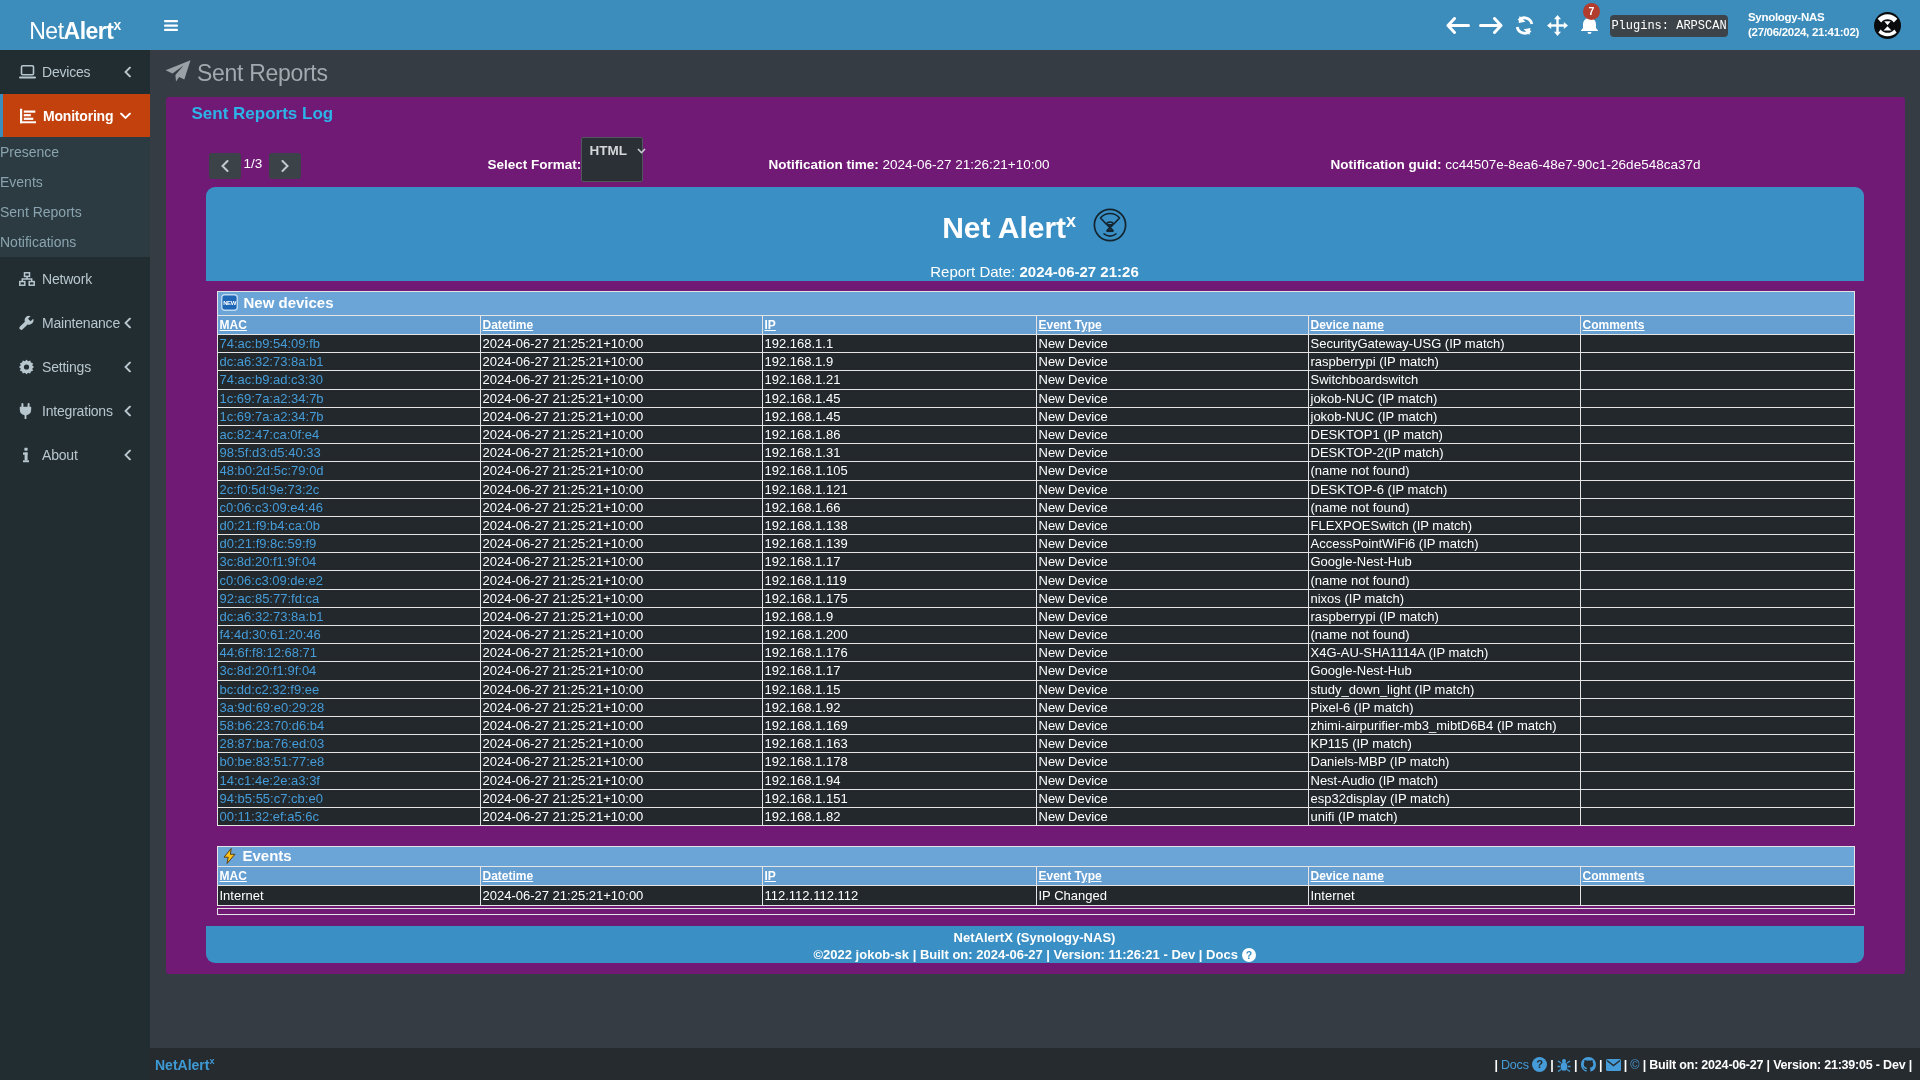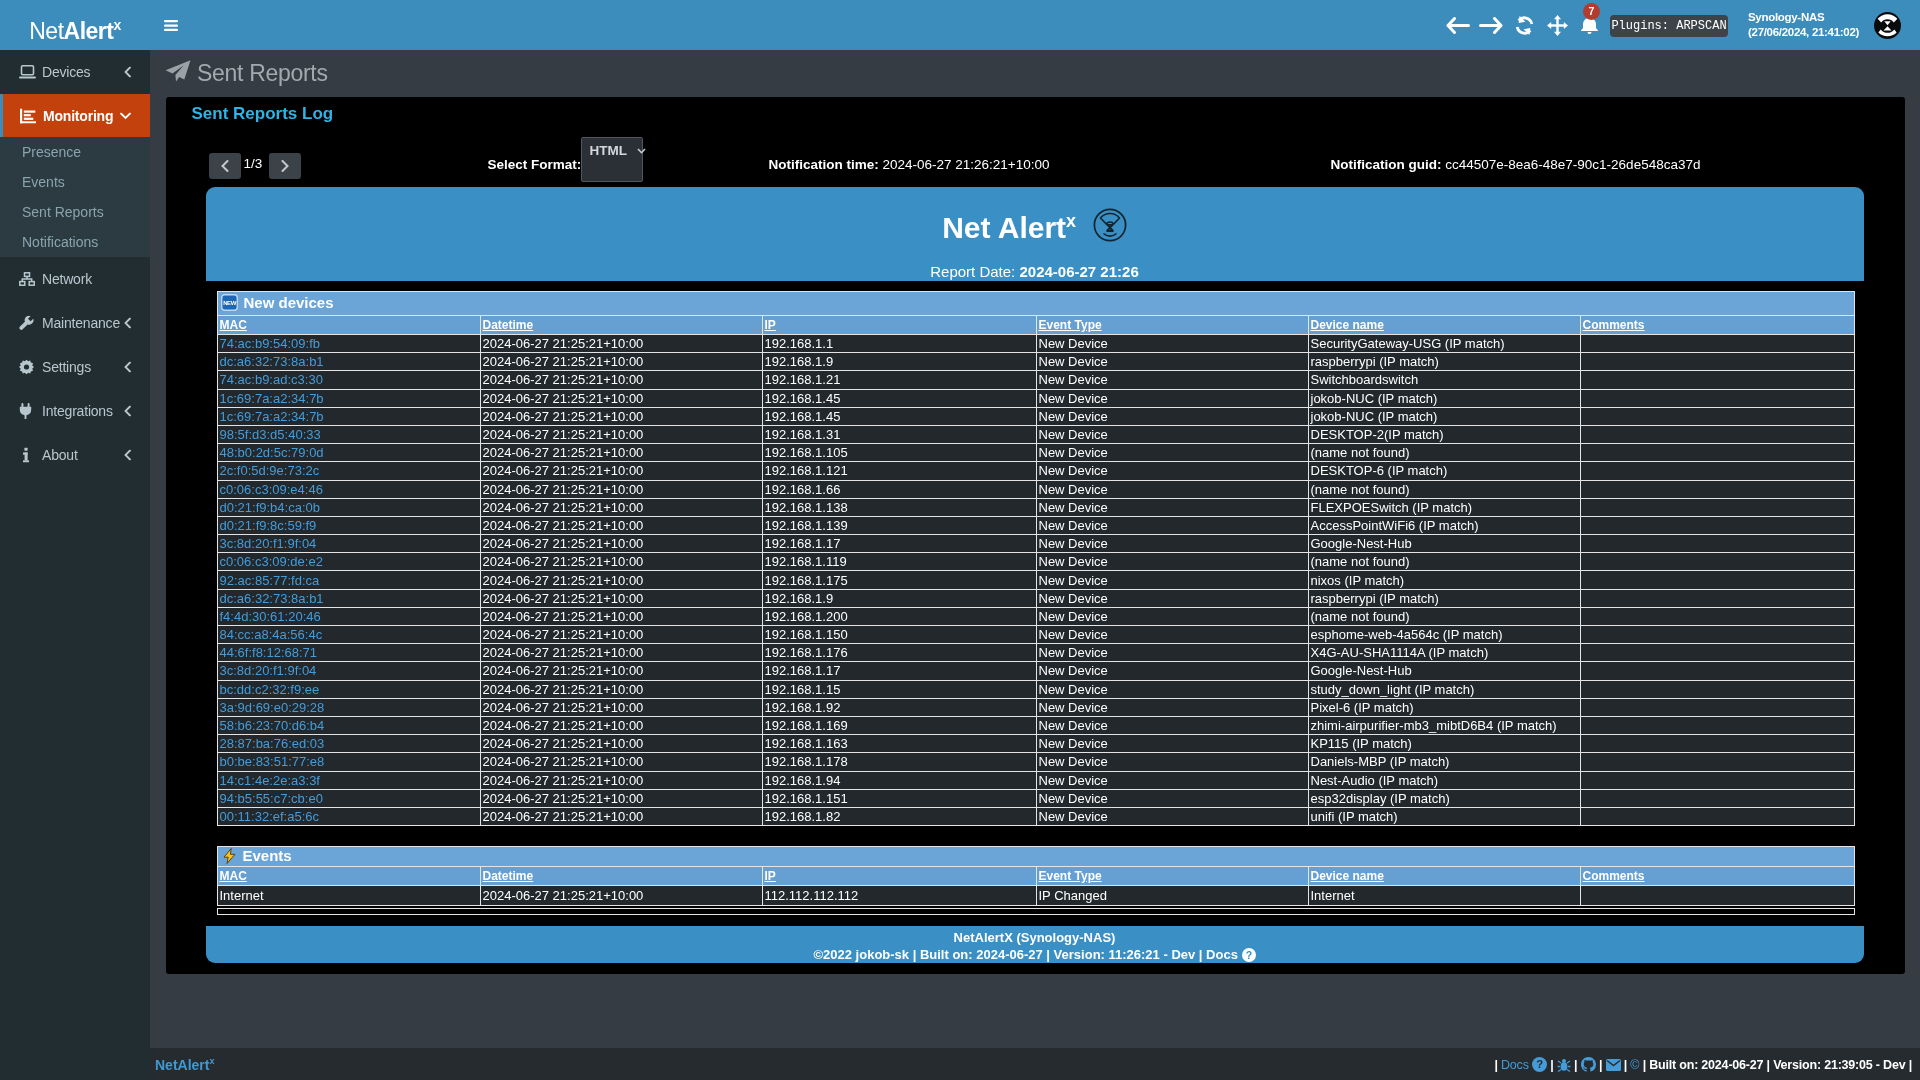--- a/index.html
+++ b/index.html
@@ -22,29 +22,29 @@
 
 .sidebar { position:absolute; left:0; top:50px; width:150px; bottom:15px; background:#222d32; }
 .sitem { position:relative; height:44px; color:#b8c7ce; font-size:14px; letter-spacing:-0.2px; }
 .sitem .ico { position:absolute; left:19px; top:50%; transform:translateY(-50%); }
 .sitem .txt { position:absolute; left:42px; top:50%; transform:translateY(-50%); }
 .sitem .chev { position:absolute; right:19px; top:50%; transform:translateY(-50%); }
 .sitem.active { background:#c2410c; border-left:3px solid #3c8dbc; color:#fff; font-weight:700; }
 .sitem.active .ico { left:17px; }
 .sitem.active .txt { left:40px; }
 .submenu { background:#2c3b41; }
-.subitem { height:30px; line-height:30px; padding-left:22px; color:#8aa4af; font-size:14px; }
+.subitem { height:30px; line-height:30px; color:#8aa4af; font-size:14px; }
 
 
 .content { position:absolute; left:150px; top:50px; right:0; bottom:0; background:#353c43; }
 .pagehead { position:absolute; left:15px; top:0; height:47px; color:#a2aab0; font-size:23px; letter-spacing:-0.3px; }
 .pagehead .ph-ico { display:inline-block; vertical-align:-3px; margin-right:6px; }
 .pagehead .ph-txt { display:inline-block; line-height:47px; }
 
-.panel { position:absolute; left:15.5px; top:47px; width:1739px; height:877px; background:#000000; border-radius:3px; }
+.panel { position:absolute; left:15.5px; top:47px; width:1739px; height:877px; background:#701a75; border-radius:3px; }
 .boxtitle { position:absolute; left:26px; top:7px; font-size:17px; font-weight:700; color:#2cb4e8; }
 
 .btn { position:absolute; width:32px; height:26px; background:#3b4248; border-radius:3px; color:#c3c9cd;
   display:flex; align-items:center; justify-content:center; }
 .pgnum { position:absolute; left:78px; top:59px; color:#fff; font-size:13.5px; font-weight:400; }
 .ctl { position:absolute; top:60px; color:#fff; font-size:13.5px; }
 .ctl b { font-weight:700; }
 .selbox { position:absolute; left:415px; top:40px; width:62px; height:45px; background:#2b3036; border:1px solid #51575d;
   border-radius:2px; color:#d4d8db; font-size:13.5px; line-height:25px; padding-left:8px; white-space:nowrap;font-weight:bold; }
 
@@ -361,20 +361,28 @@
               </tr>
 <tr>
                 <td class="mac">1c:69:7a:a2:34:7b</td>
                 <td>2024-06-27 21:25:21+10:00</td>
                 <td>192.168.1.45</td>
                 <td>New Device</td>
                 <td>jokob-NUC (IP match)</td>
                 <td></td>
               </tr>
 <tr>
+                <td class="mac">ac:82:47:ca:0f:e4</td>
+                <td>2024-06-27 21:25:21+10:00</td>
+                <td>192.168.1.86</td>
+                <td>New Device</td>
+                <td>DESKTOP1 (IP match)</td>
+                <td></td>
+              </tr>
+<tr>
                 <td class="mac">98:5f:d3:d5:40:33</td>
                 <td>2024-06-27 21:25:21+10:00</td>
                 <td>192.168.1.31</td>
                 <td>New Device</td>
                 <td>DESKTOP-2(IP match)</td>
                 <td></td>
               </tr>
 <tr>
                 <td class="mac">48:b0:2d:5c:79:0d</td>
                 <td>2024-06-27 21:25:21+10:00</td>
@@ -446,28 +454,20 @@
                 <td>New Device</td>
                 <td>raspberrypi (IP match)</td>
                 <td></td>
               </tr>
 <tr>
                 <td class="mac">f4:4d:30:61:20:46</td>
                 <td>2024-06-27 21:25:21+10:00</td>
                 <td>192.168.1.200</td>
                 <td>New Device</td>
                 <td>(name not found)</td>
-                <td></td>
-              </tr>
-<tr>
-                <td class="mac">84:cc:a8:4a:56:4c</td>
-                <td>2024-06-27 21:25:21+10:00</td>
-                <td>192.168.1.150</td>
-                <td>New Device</td>
-                <td>esphome-web-4a564c (IP match)</td>
                 <td></td>
               </tr>
 <tr>
                 <td class="mac">44:6f:f8:12:68:71</td>
                 <td>2024-06-27 21:25:21+10:00</td>
                 <td>192.168.1.176</td>
                 <td>New Device</td>
                 <td>X4G-AU-SHA1114A (IP match)</td>
                 <td></td>
               </tr>

